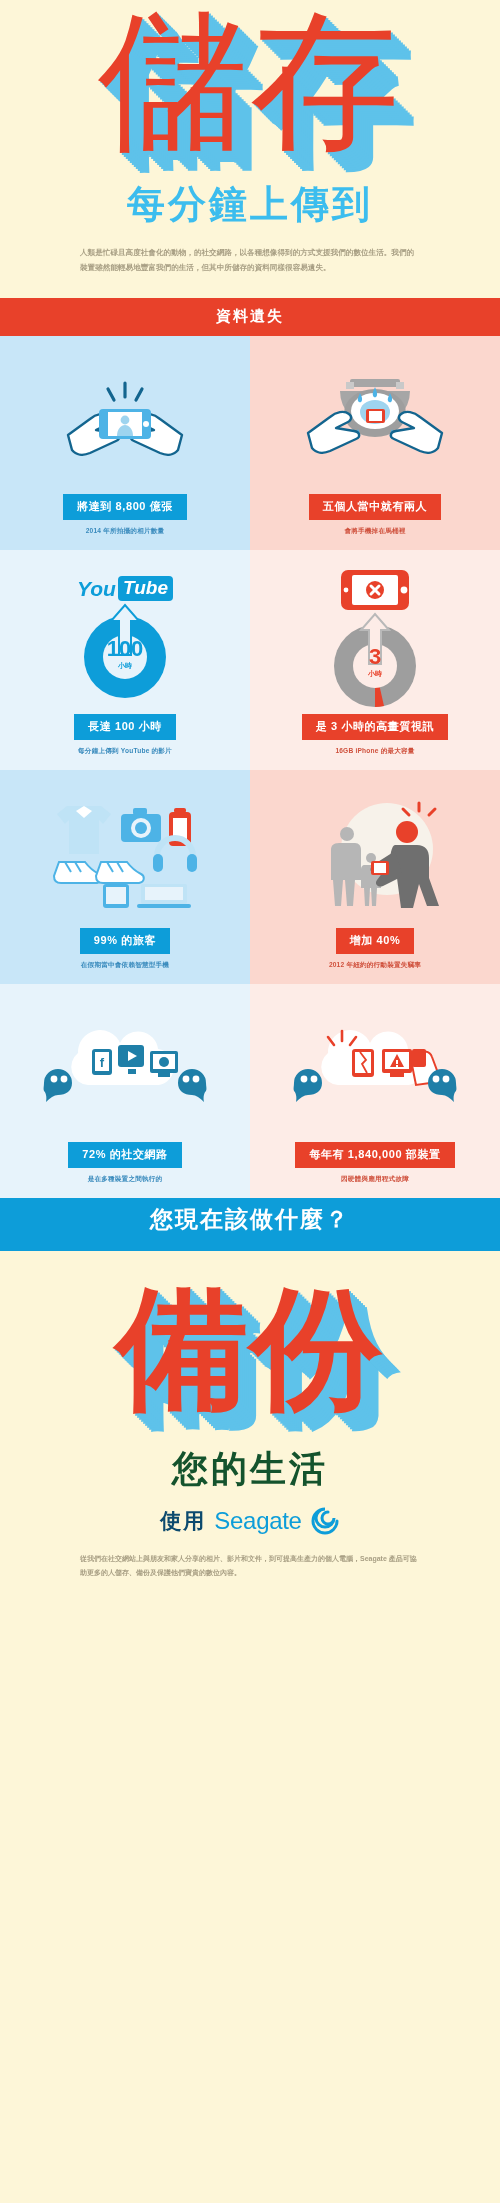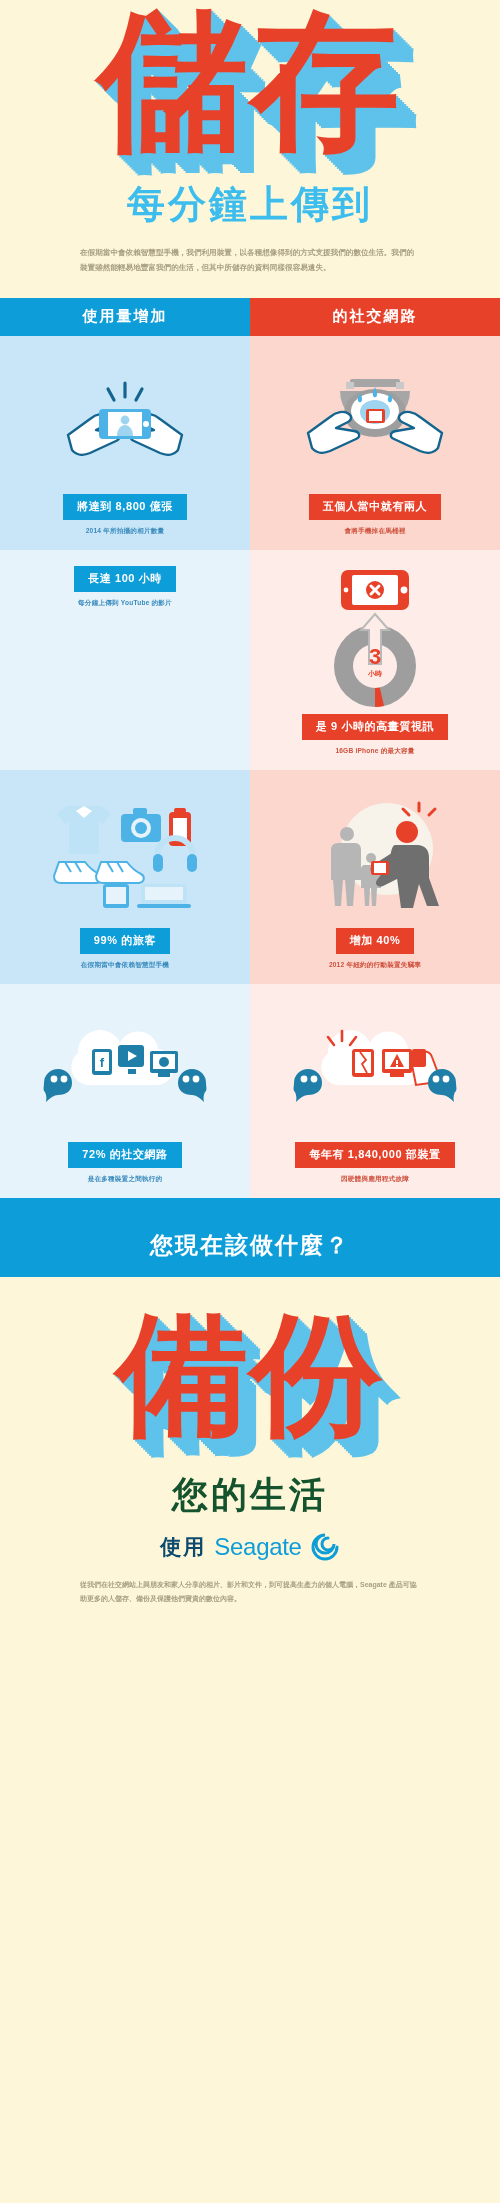--- a/index.html
+++ b/index.html
@@ -8,21 +8,21 @@
     font-family: "Liberation Sans", "DejaVu Sans", sans-serif;
   }
   body { background: #fdf6d8; width: 500px; }
   .page { width: 500px; position: relative; overflow: hidden; background: #fdf6d8; }
 
   
   .hero { background: #fdf6d8; padding: 8px 0 0; text-align: center; }
   .hero-title {
     font-size: 150px;
     line-height: 0.98;
-    font-weight: bold;
+    font-weight: normal;
     color: #e8412a;
     letter-spacing: 2px;
     text-shadow:
        2px 2px 0 #5ec2ea,  4px 4px 0 #5ec2ea,  6px 6px 0 #5ec2ea,
        8px 8px 0 #5ec2ea, 10px 10px 0 #5ec2ea, 12px 12px 0 #5ec2ea,
       14px 14px 0 #5ec2ea, 16px 16px 0 #5ec2ea, 18px 18px 0 #5ec2ea,
       20px 20px 0 #5ec2ea;
     padding: 0 10px 10px;
   }
   .hero-sub {
@@ -102,21 +102,21 @@
   .caption.red  { color: #cf503c; }
 
   
   .cta {
     background: #0d9dd9;
     text-align: center;
     color: #fff;
     font-size: 23px;
     font-weight: bold;
     letter-spacing: 2px;
-    padding: 32px 0 16px;
+    padding: 6px 0 16px;
   }
 
   
   .foot { background: #fdf6d8; text-align: center; padding: 32px 0 0; }
   .foot-title {
     font-size: 132px;
     line-height: 1;
     font-weight: bold;
     color: #e8412a;
     letter-spacing: 2px;
@@ -176,26 +176,25 @@
   .stack { display: flex; flex-direction: column; align-items: center; }
 </style>
 </head>
 <body>
 
 <div class="page">
 
   <section class="hero">
     <div class="hero-title">儲存</div>
     <div class="hero-sub">每分鐘上傳到</div>
-    <p class="hero-body">在假期當中會依賴智慧型手機，我們利用裝置，以各種想像得到的方式支援我們的數位生活。我們的裝置雖然能輕易地豐富我們的生活，但其中所儲存的資料同樣很容易遺失。</p>
+    <p class="hero-body">人類是忙碌且高度社會化的動物，的社交網路，以各種想像得到的方式支援我們的數位生活。我們的裝置雖然能輕易地豐富我們的生活，但其中所儲存的資料同樣很容易遺失。</p>
   </section>
 
   <div class="col-heads">
-    <div class="col-head blue">使用量增加</div>
-    <div class="col-head red">的社交網路</div>
+    <div class="col-head red">資料遺失</div>
   </div>
 
   <div class="row">
     <div class="cell l1">
       <div class="art">
         <svg width="150" height="96" viewBox="0 0 150 96">
           <g stroke="#13658f" stroke-width="2.4" fill="#ffffff" stroke-linejoin="round">
             <path d="M18 62 l22-16 c6-5 14-7 19-3 4 3 2 7-3 9 l-10 5 18 3 c6 1 7 6 2 8 l-26 12 c-7 3-14 2-18-3z"></path>
             <path d="M132 62 l-22-16 c-6-5-14-7-19-3-4 3-2 7 3 9 l10 5-18 3 c-6 1-7 6-2 8 l26 12 c7 3 14 2 18-3z"></path>
           </g>
@@ -239,20 +238,39 @@
           </g>
         </svg>
       </div>
       <div class="badge red">五個人當中就有兩人</div>
       <div class="caption red">會將手機掉在馬桶裡</div>
     </div>
   </div>
 
   <div class="row">
     <div class="cell l2">
+      <div class="art">
+        <div class="stack">
+          <div class="yt-logo">
+            <span class="yt-you">You</span>
+            <span class="yt-tube">Tube</span>
+          </div>
+          <div class="donut-wrap">
+            <svg width="92" height="92" viewBox="0 0 92 92">
+              <circle cx="46" cy="50" r="41" fill="#0d9dd9"></circle>
+              <circle cx="46" cy="50" r="22" fill="#e7f3fb"></circle>
+              <path d="M40 48 V14 h-8 L46 -2 L60 14 h-8 v34z" fill="#e7f3fb" stroke="#0d9dd9" stroke-width="2"></path>
+            </svg>
+            <div class="donut-num">
+              <span class="n blue-txt">100</span>
+              <span class="u blue-txt">小時</span>
+            </div>
+          </div>
+        </div>
+      </div>
       <div class="badge blue">長達 100 小時</div>
       <div class="caption blue">每分鐘上傳到 YouTube 的影片</div>
     </div>
     <div class="cell r2">
       <div class="art">
         <div class="stack">
           <svg width="76" height="44" viewBox="0 0 76 44">
             <rect x="4" y="2" width="68" height="40" rx="7" fill="#e8412a"></rect>
             <rect x="15" y="7" width="46" height="30" rx="2" fill="#ffffff"></rect>
             <circle cx="9" cy="22" r="2.4" fill="#ffffff"></circle>
@@ -270,21 +288,21 @@
               <circle cx="46" cy="50" r="22" fill="#fdece7"></circle>
               <path d="M40 48 V14 h-8 L46 -2 L60 14 h-8 v34z" fill="#fdece7" stroke="#b9b9b9" stroke-width="2"></path>
             </svg>
             <div class="donut-num">
               <span class="n red-txt">3</span>
               <span class="u red-txt">小時</span>
             </div>
           </div>
         </div>
       </div>
-      <div class="badge red">是 9 小時的高畫質視訊</div>
+      <div class="badge red">是 3 小時的高畫質視訊</div>
       <div class="caption red">16GB iPhone 的最大容量</div>
     </div>
   </div>
 
   <div class="row">
     <div class="cell l1">
       <div class="art">
         <svg width="160" height="110" viewBox="0 0 160 110">
 
           <path d="M22 6 h34 l10 8 -8 10 -4-4 v34 h-30 V20 l-4 4 -8-10z" fill="#bfe3f6"></path>

